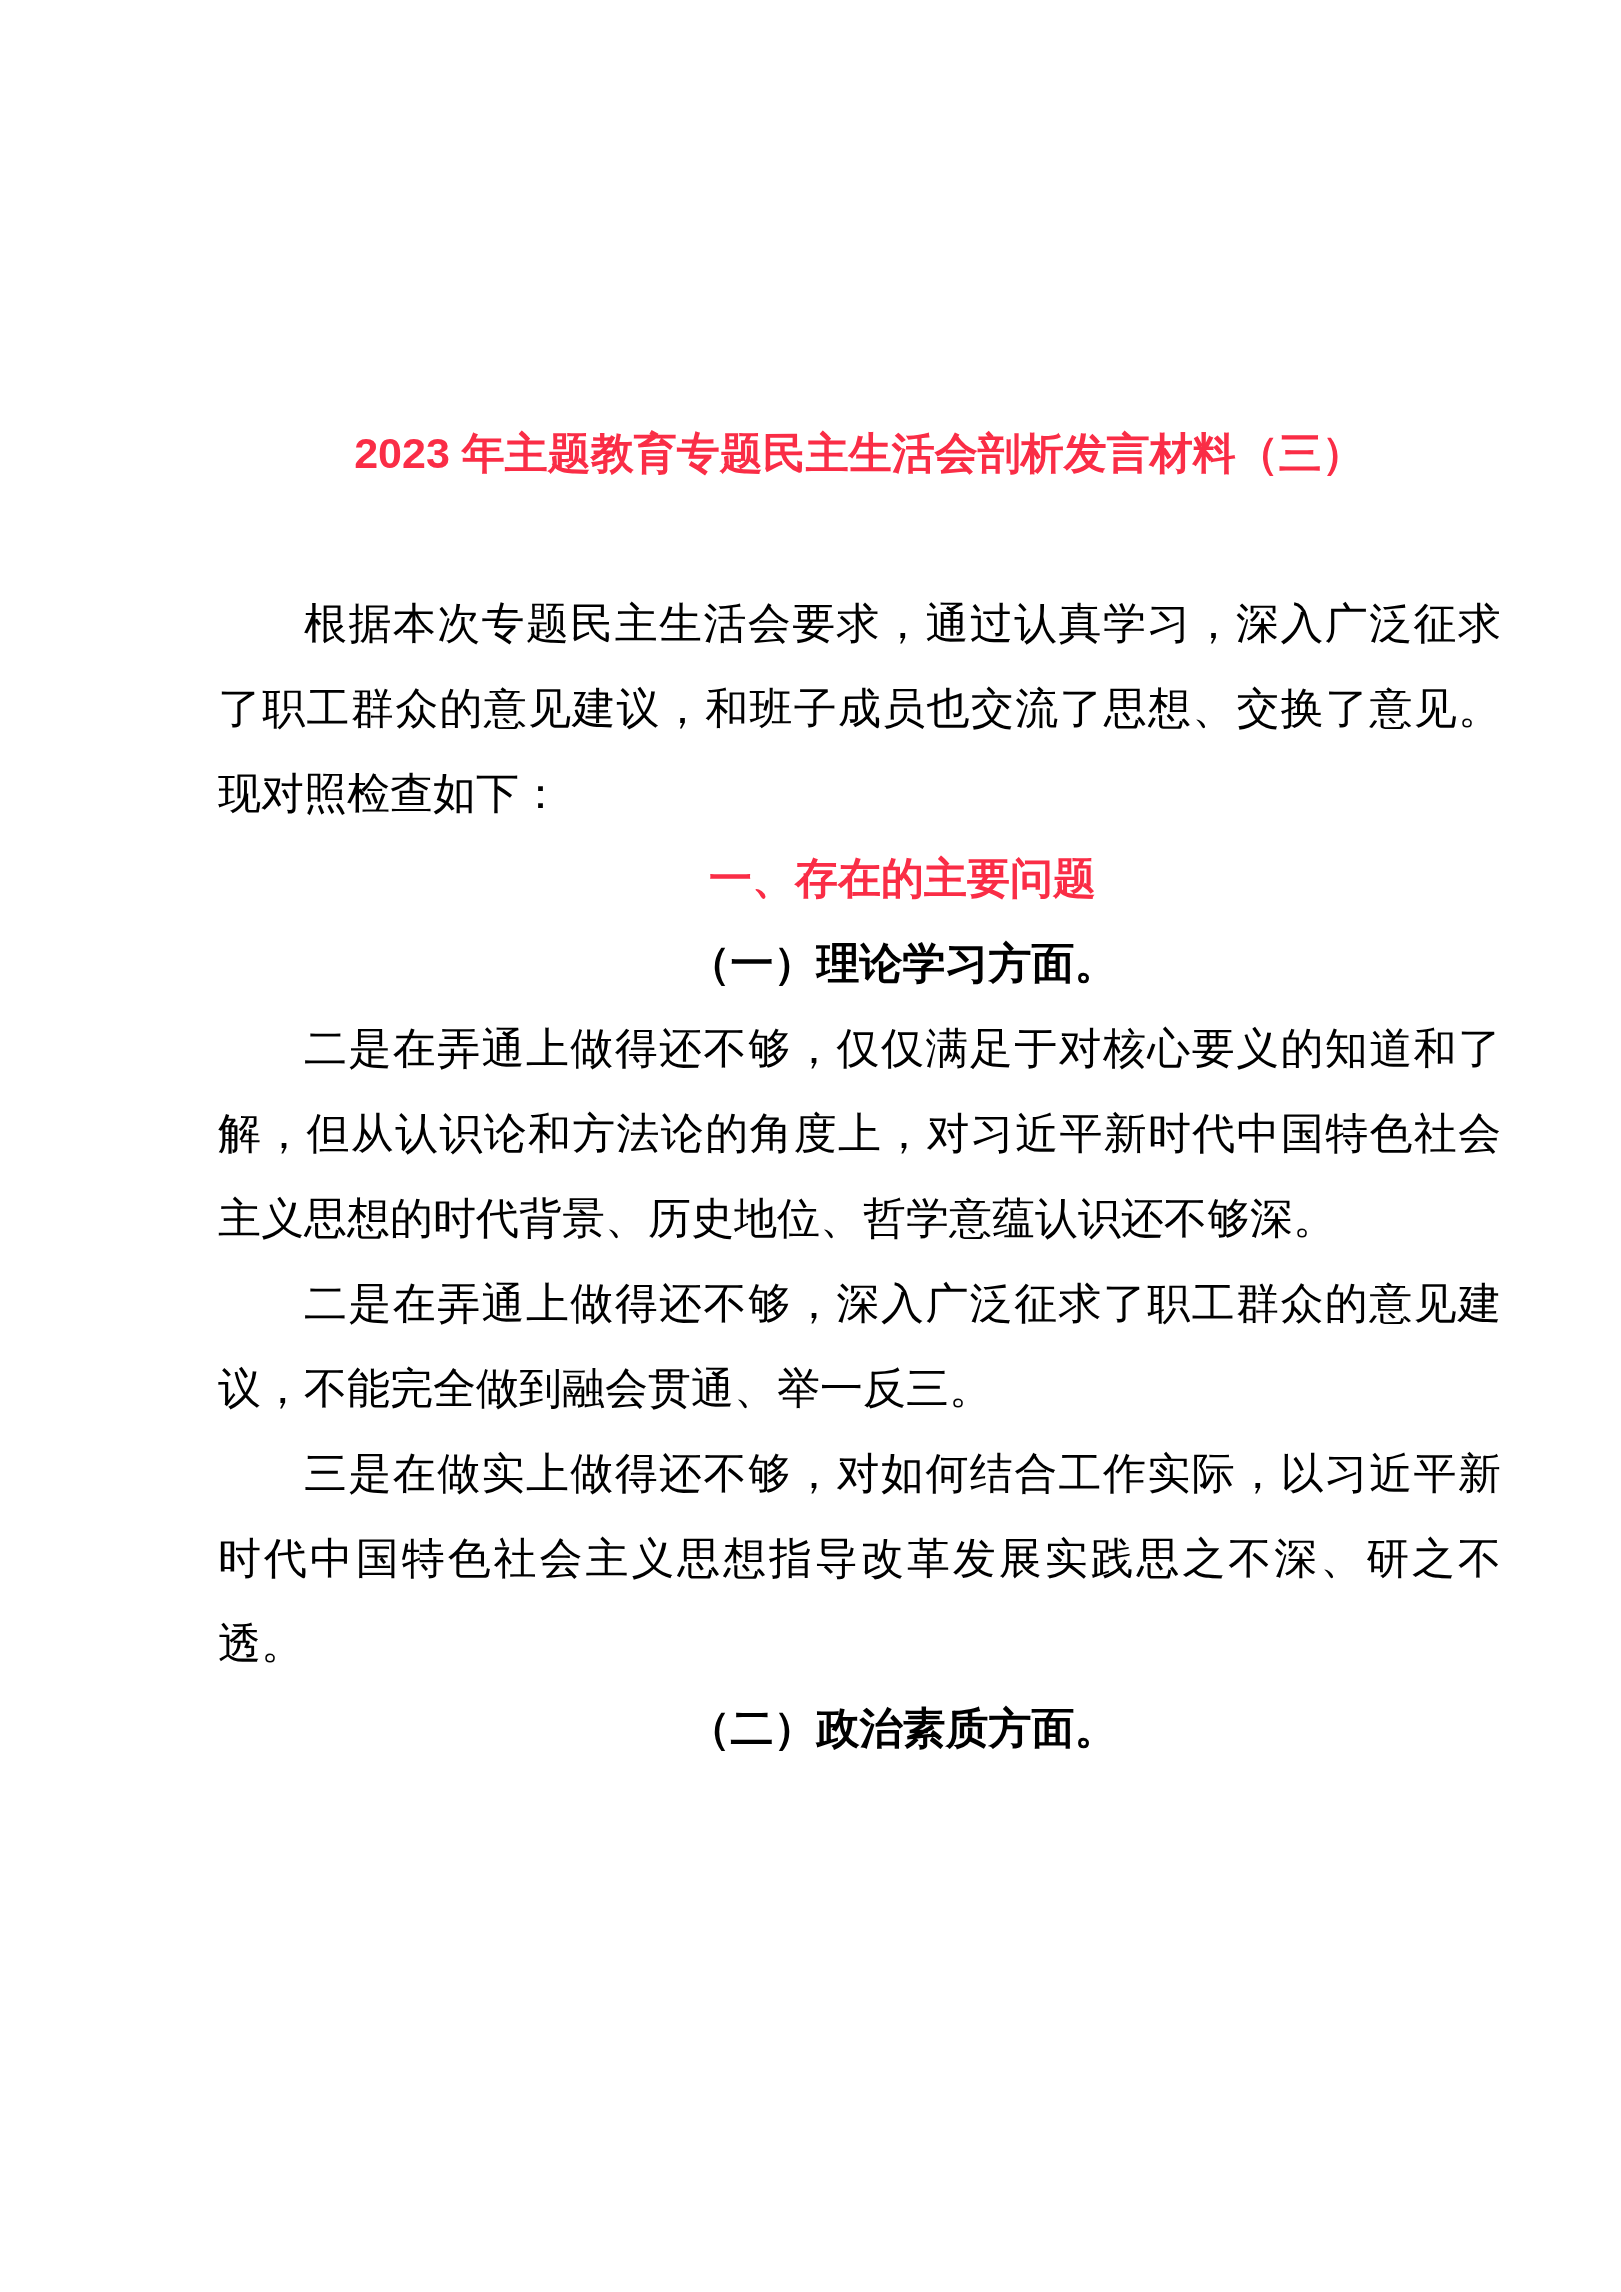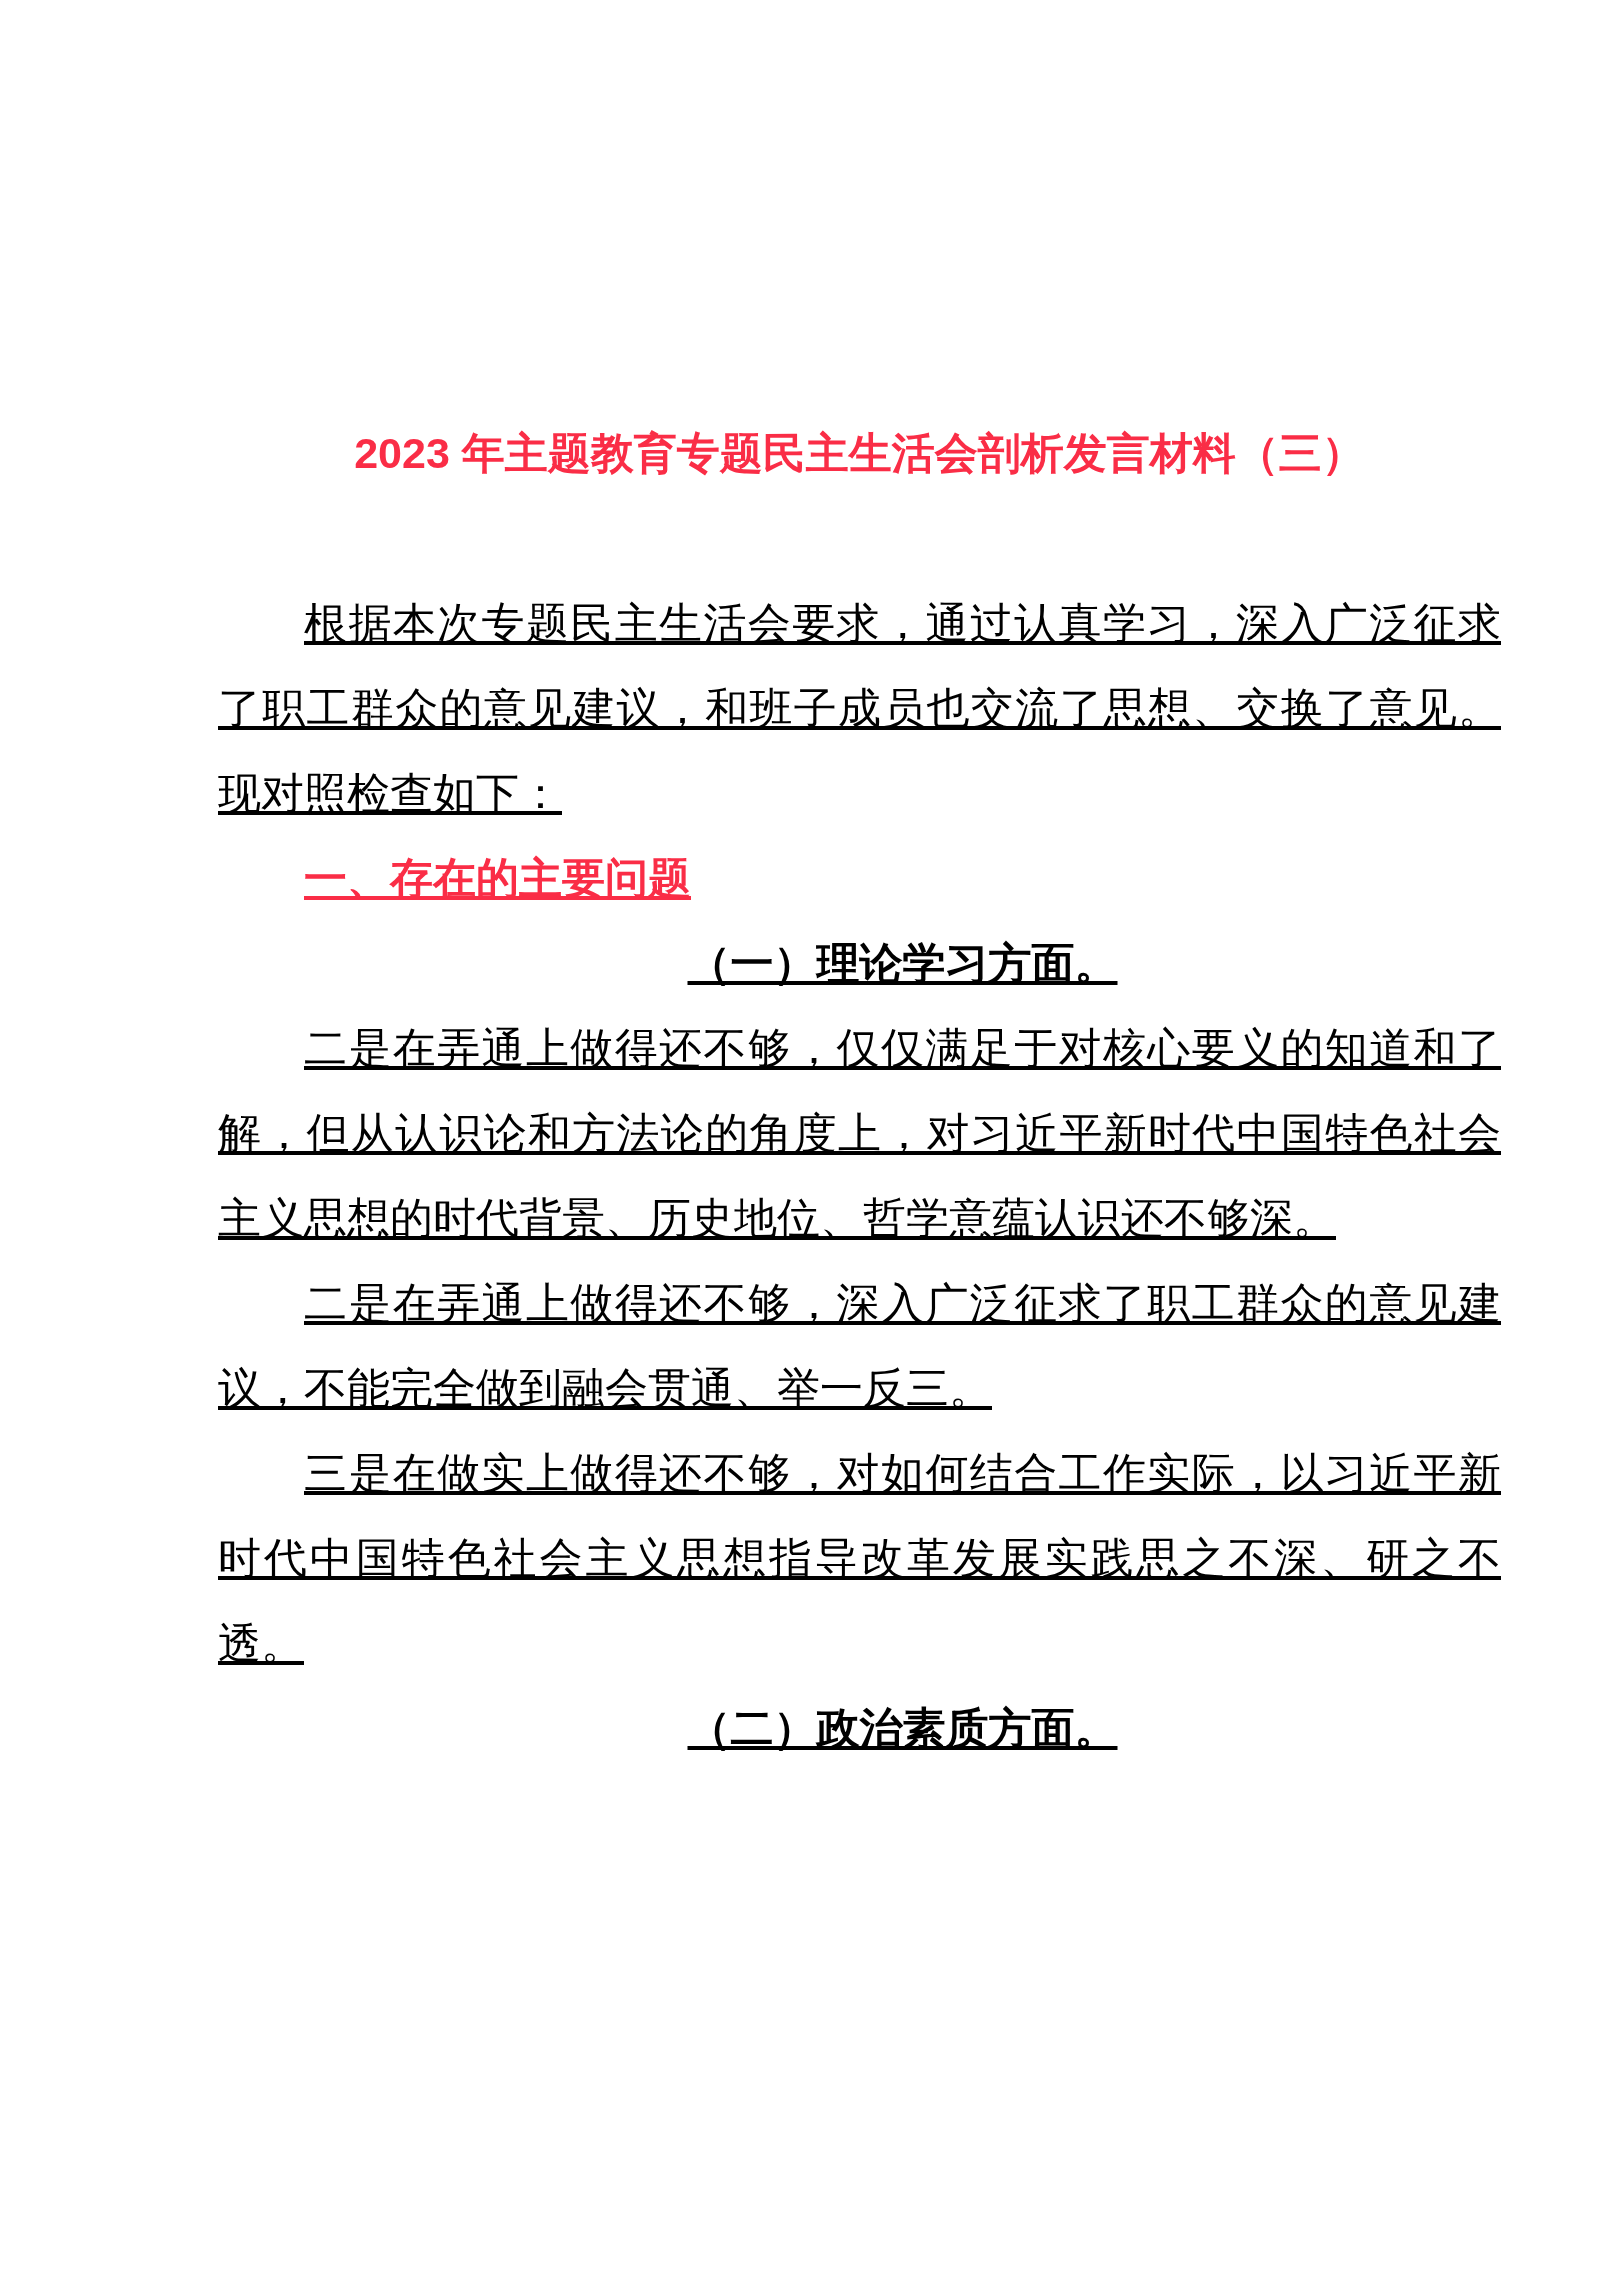--- a/index.html
+++ b/index.html
@@ -31,26 +31,25 @@
   }
   .blank-line {
     height: 85px;
   }
   .para {
     margin: 0;
     text-indent: 86px;
     text-align: justify;
     text-justify: inter-ideograph;
     word-break: break-all;
-    text-decoration: underline;
   }
   .para.heading-red {
     color: var(--accent, #fa2d46);
     font-weight: bold;
-    text-align: left;
+    text-align: center;
   }
   .para.heading-bold {
     font-weight: bold;
     text-align: center;
   }
 </style>
 </head>
 <body>
 
 <div class="page">

